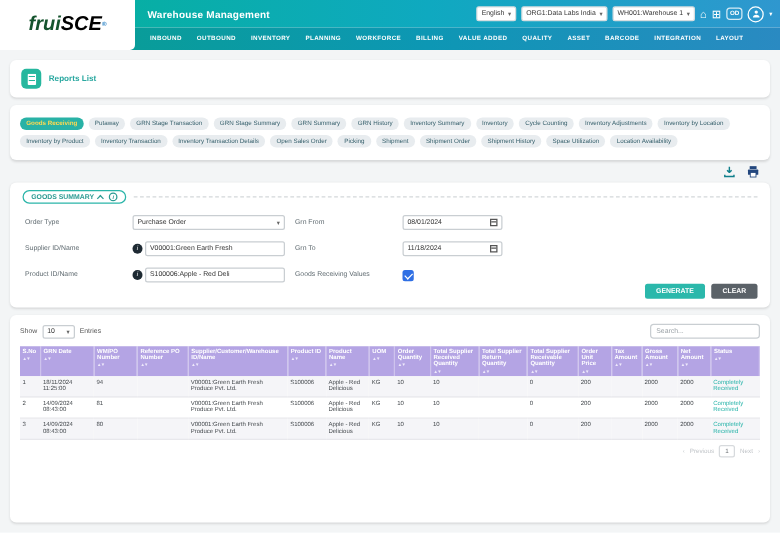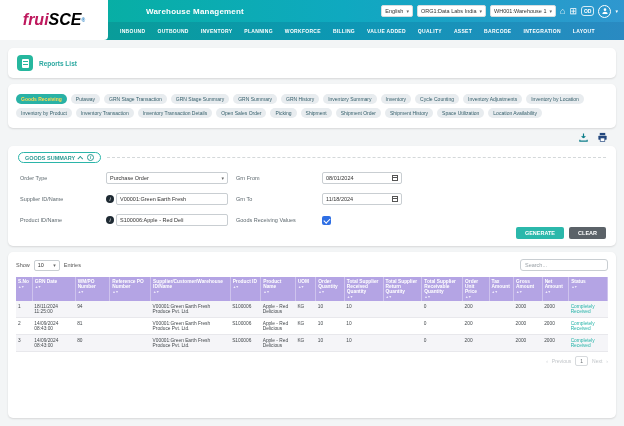--- a/index.html
+++ b/index.html
@@ -2,38 +2,38 @@
 <html><head>
 <meta charset="utf-8">
 <style>
   * { box-sizing: border-box; margin: 0; padding: 0; }
   html,body { width:624px; height:426px; overflow:hidden; }
   body { font-family:"Liberation Sans", sans-serif; background:#fff; position:relative; }
 
   
   .topbar { position:absolute; left:0; top:0; width:624px; height:22px;
     background:linear-gradient(90deg,#04b198 0%,#0fa9c0 55%,#2f97cf 100%);
-    display:flex; align-items:center; z-index:2;padding-left:28px; }
+    display:flex; align-items:center; z-index:2; }
   .topbar-title { margin-left:118px; color:#fff; font-size:8px; font-weight:bold; letter-spacing:.2px; }
   .hdr-right { margin-left:auto; margin-right:6px; display:flex; align-items:center; gap:4px; }
   .hdr-select { background:#fff; border:1px solid #d7dde0; border-radius:2px; height:12px;
     display:flex; align-items:center; gap:3px; padding:0 3px; font-size:5.5px; color:#333; cursor:pointer; }
   .hdr-select .caret { font-size:5px; color:#666; }
   .hdr-ic { color:#fff; font-size:9px; line-height:1; cursor:pointer; }
   .od { color:#fff; border:1px solid rgba(255,255,255,.8); border-radius:3px; font-size:5px;
     padding:1px 2px; font-weight:bold; cursor:pointer; }
   .avatar { width:13px; height:13px; border-radius:50%; border:1px solid #fff;
     display:flex; align-items:center; justify-content:center; cursor:pointer; }
   .avatar-caret { color:#fff; font-size:5px; }
 
   
   .logo { position:absolute; left:0; top:0; width:108px; height:40px; background:#fff; z-index:5;
     display:flex; align-items:center; justify-content:center; font-style:italic; font-weight:bold;
     font-size:16px; border-bottom-right-radius:4px; cursor:pointer; }
-  .logo .frui { color:#be185d; }
+  .logo .frui { color:#14532d; }
   .logo .sce  { color:#000000; }
   .logo .reg  { color:#1b79c0; font-size:5px; vertical-align:super; font-style:normal; }
 
   
   .navbar { position:absolute; left:0; top:22px; width:624px; height:18px;
     background:linear-gradient(90deg,#079f8d 0%,#0d97b4 55%,#2a8ac2 100%);
     display:flex; align-items:center; gap:12px; padding-left:120px; z-index:2; }
   .nav-item { color:#fff; font-size:5px; font-weight:bold; letter-spacing:.3px; cursor:pointer; white-space:nowrap; }
 
   

